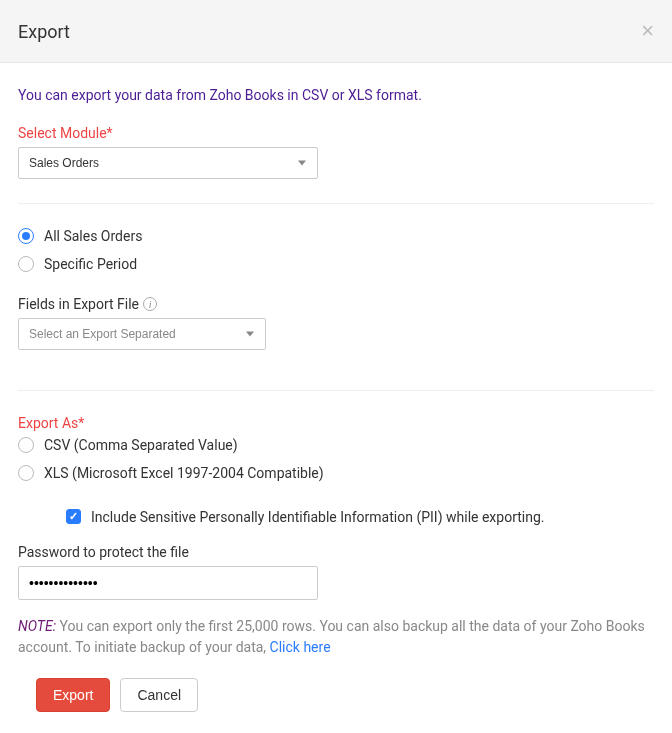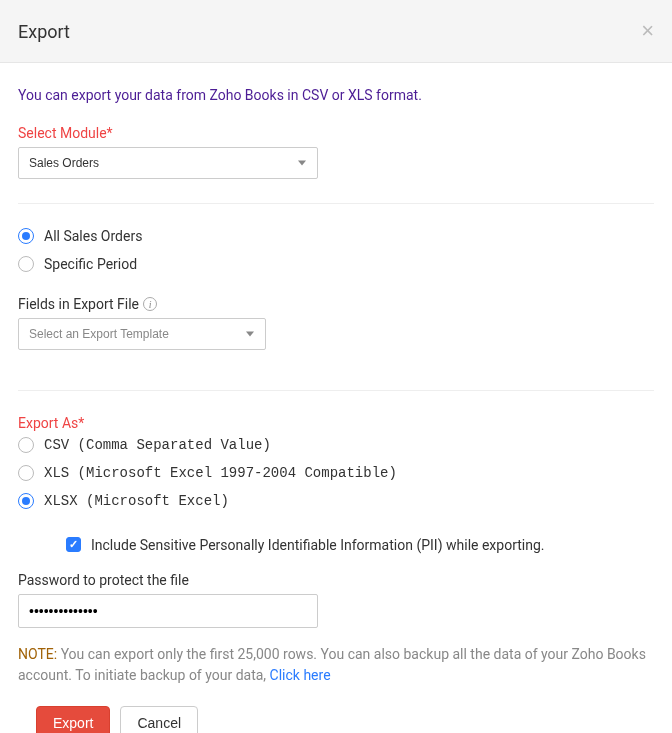--- a/index.html
+++ b/index.html
@@ -150,21 +150,21 @@
       padding: 8px 10px;
       font-size: 14px;
       width: 300px;
       border-radius: 2px;
     }
     .note {
       margin-top: 16px;
       color: #888;
       line-height: 1.5;
     }
-    .note-label { color: #a16207; font-weight: 400; }
+    .note-label { color: #701a75; font-weight: 400; font-style: italic; }
     .note-link {
       color: #2a7cff;
       text-decoration: none;
       cursor: pointer;
     }
     .actions {
       margin-top: 20px;
       padding-left: 18px;
       display: flex;
       gap: 10px;
@@ -217,41 +217,37 @@
       <span>Specific Period</span>
     </label>
   </div>
 
   <div class="fields-section">
     <div class="field-label">
       <span>Fields in Export File</span>
       <span class="info-icon">i</span>
     </div>
     <div class="select-wrap">
-      <button class="select placeholder">Select an Export Template</button>
+      <button class="select placeholder">Select an Export Separated</button>
     </div>
   </div>
 
   <hr class="section-divider" style="margin-top:40px;">
 
   <div class="export-as-section">
     <div class="field-label required">Export As*</div>
-    <div class="radio-group" style="margin-top:0;font-family:Liberation Mono, monospace;">
+    <div class="radio-group" style="margin-top:0;">
       <label class="radio-option">
         <span class="radio"></span>
         <span>CSV (Comma Separated Value)</span>
       </label>
       <label class="radio-option">
         <span class="radio"></span>
         <span>XLS (Microsoft Excel 1997-2004 Compatible)</span>
       </label>
-      <label class="radio-option">
-        <span class="radio selected"></span>
-        <span>XLSX (Microsoft Excel)</span>
-      </label>
     </div>
   </div>
 
   <div class="pii-section">
     <label class="checkbox-option">
       <span class="checkbox checked"></span>
       <span>Include Sensitive Personally Identifiable Information (PII) while exporting.</span>
     </label>
   </div>
 

